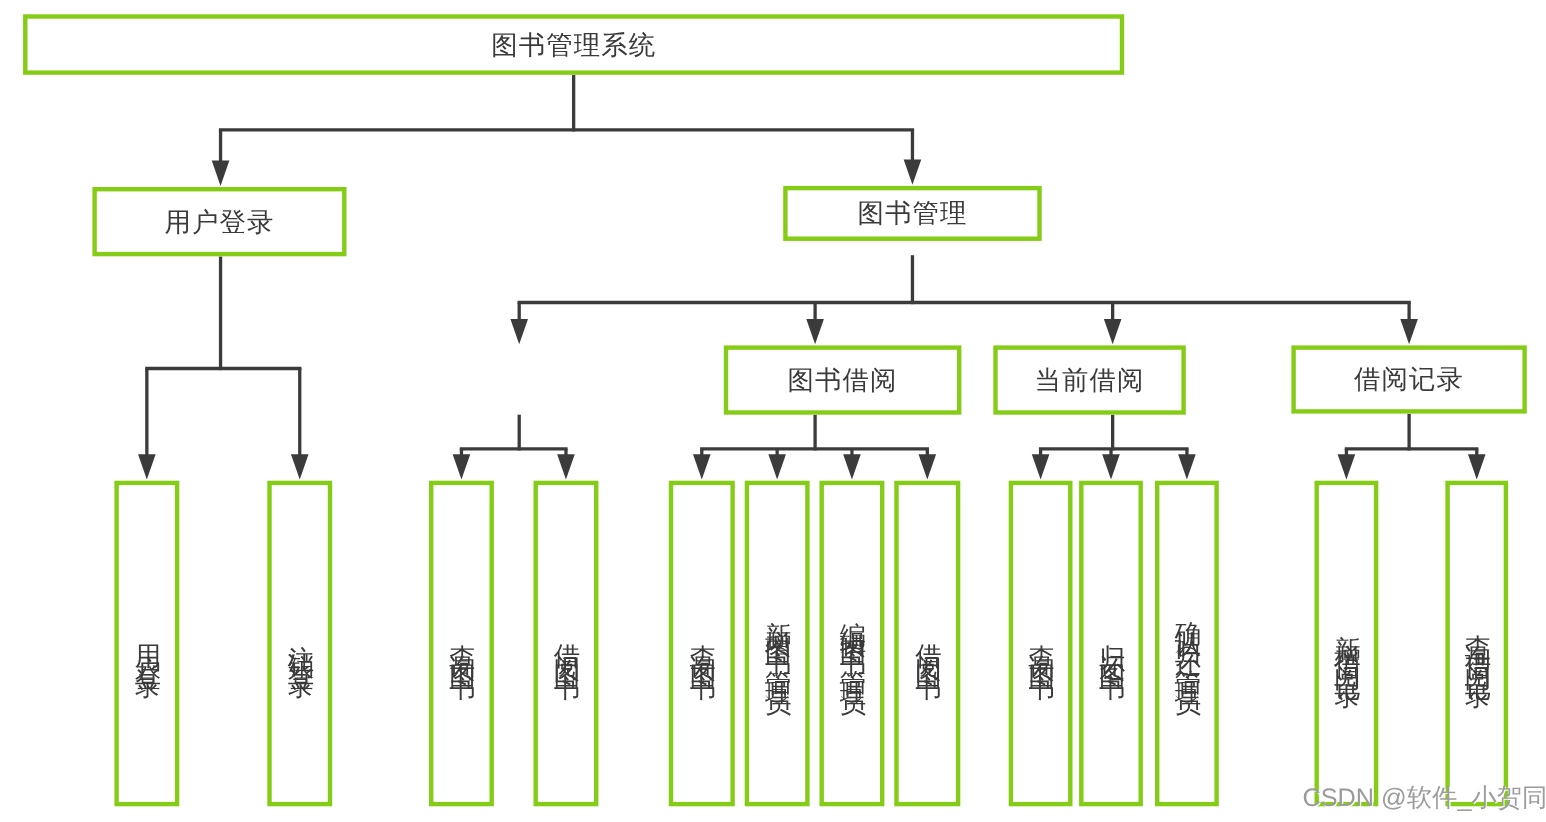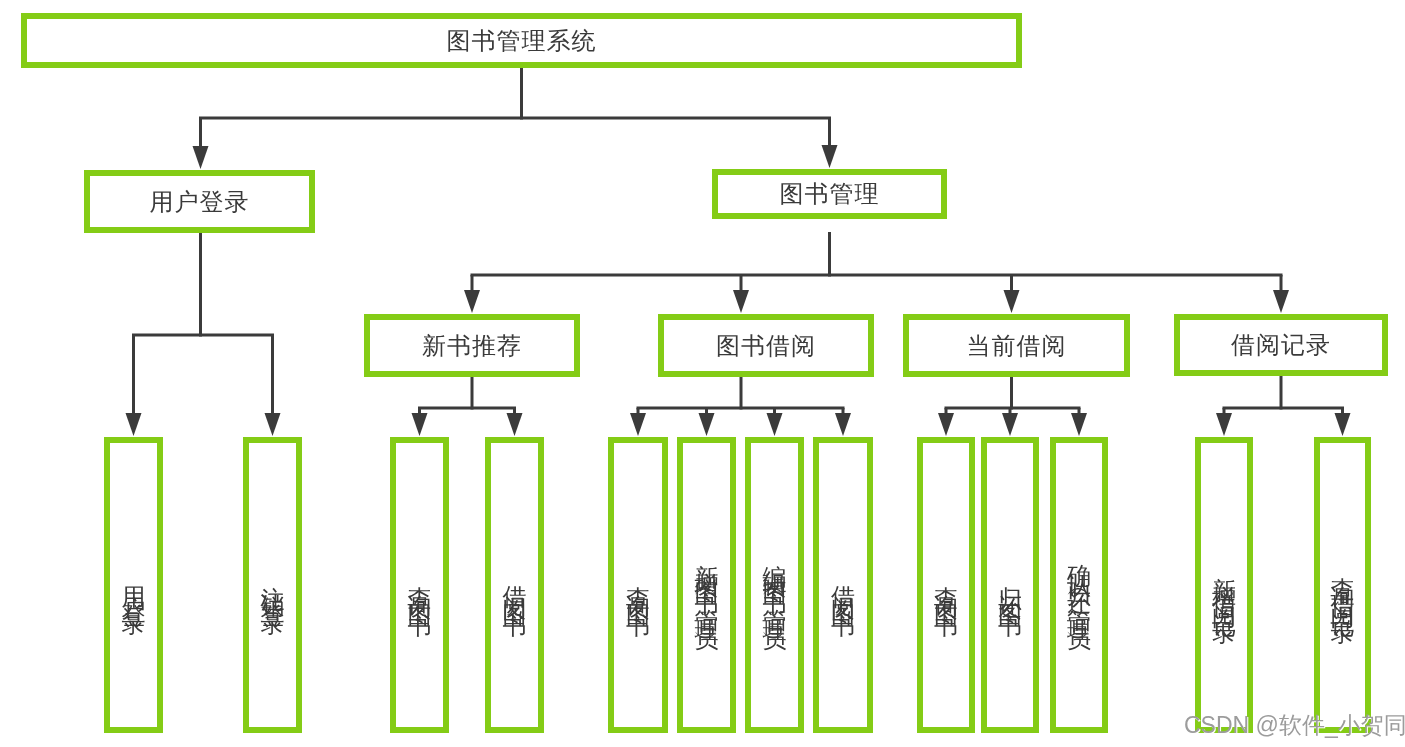--- a/index.html
+++ b/index.html
@@ -15,21 +15,21 @@
   svg.connectors {
     position: absolute;
     left: 0; top: 0;
     width: 1405px; height: 747px;
   }
   svg.connectors line { stroke: #3b3b3b; stroke-width: 3; }
   svg.connectors polygon { fill: #3b3b3b; stroke: none; }
   .box {
     position: absolute;
     box-sizing: border-box;
-    border: 6px solid #84cc16;
+    border: 4px solid #84cc16;
     background: #ffffff;
     display: flex;
     align-items: center;
     justify-content: center;
   }
   .hlabel {
     font-size: 24px;
     letter-spacing: 1px;
     white-space: nowrap;
   }
@@ -137,27 +137,24 @@
     <span class="hlabel">图书管理系统</span>
   </div>
 
   <div class="box" style="left:84px; top:170px; width:231px; height:63px;">
     <span class="hlabel">用户登录</span>
   </div>
   <div class="box" style="left:712px; top:169px; width:235px; height:50px;">
     <span class="hlabel">图书管理</span>
   </div>
 
-  <div class="box" style="left:364px; top:314px; width:216px; height:63px;">
-    <span class="hlabel">新书推荐</span>
-  </div>
   <div class="box" style="left:658px; top:314px; width:216px; height:63px;">
     <span class="hlabel">图书借阅</span>
   </div>
-  <div class="box" style="left:903px; top:314px; width:227px; height:63px;">
+  <div class="box" style="left:903px; top:314px; width:175px; height:63px;">
     <span class="hlabel">当前借阅</span>
   </div>
   <div class="box" style="left:1174px; top:314px; width:214px; height:62px;">
     <span class="hlabel">借阅记录</span>
   </div>
 
   <div class="box vbox" style="left:104px; width:59px;">
     <span class="vlabel">用户登录</span>
   </div>
   <div class="box vbox" style="left:243px; width:59px;">

